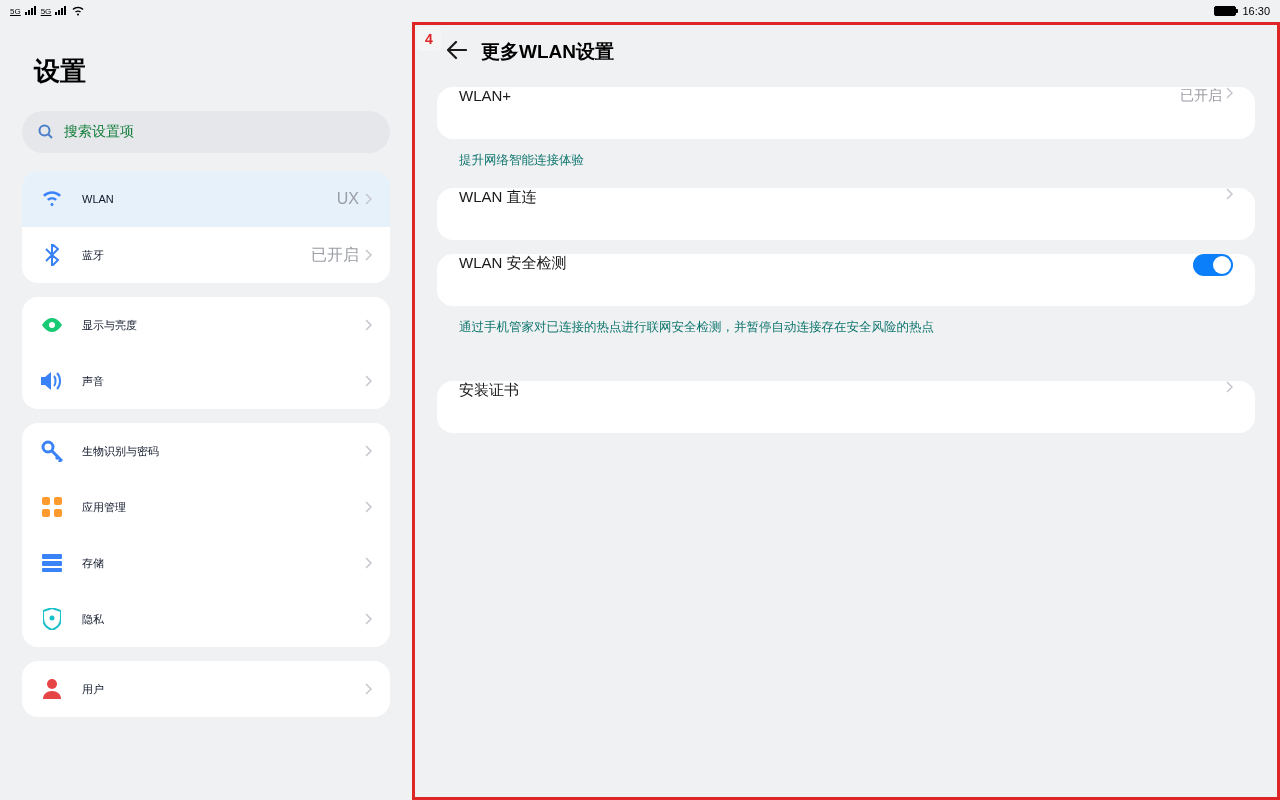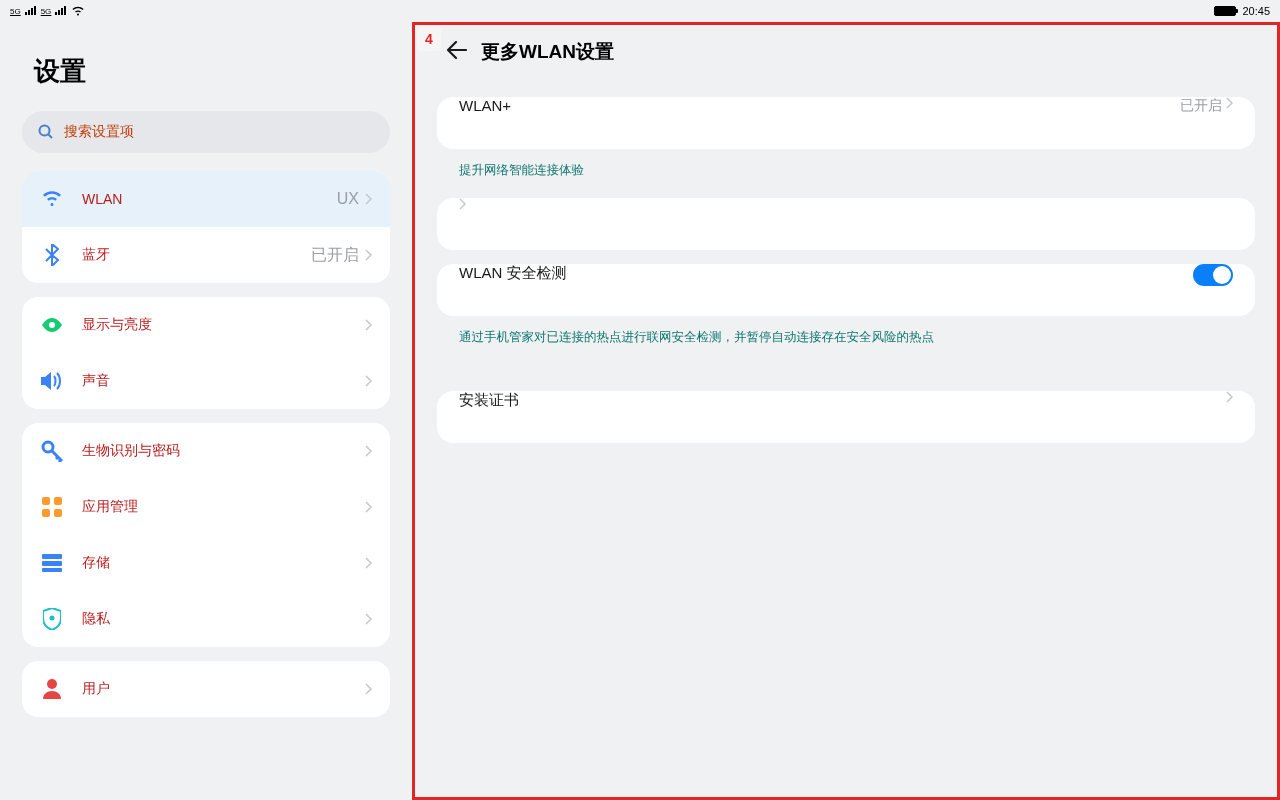--- a/index.html
+++ b/index.html
@@ -56,21 +56,21 @@
     .search-box {
       background: #e6e7ea;
       border-radius: 22px;
       height: 42px;
       display: flex;
       align-items: center;
       padding: 0 16px;
       margin-bottom: 18px;
     }
     .search-icon { margin-right: 10px; }
-    .search-placeholder { color: #c2410c; font-size: 14px; }
+    .search-placeholder { color: #15803d; font-size: 14px; }
     .menu-group {
       background: #fff;
       border-radius: 16px;
       margin-bottom: 14px;
       overflow: hidden;
     }
     .menu-item {
       height: 56px;
       display: flex;
       align-items: center;
@@ -80,22 +80,22 @@
     .menu-item.active { background: #e6f1fa; }
     .menu-icon {
       width: 24px; height: 24px;
       margin-right: 18px;
       display: flex;
       align-items: center;
       justify-content: center;
     }
     .menu-label {
       flex: 1;
-      font-size: 14px;
-      color: #b91c1c;
+      font-size: 11px;
+      color: #0f172a;
     }
     .menu-value {
       font-size: 16px;
       color: #9a9da5;
       margin-right: 6px;
     }
     .chevron { color: #c5c7cc; }
 
     .right-panel {
       flex: 1;
@@ -115,21 +115,21 @@
       display: flex;
       align-items: center;
       justify-content: center;
       border-radius: 3px;
       z-index: 10;
     }
     .detail-header {
       display: flex;
       align-items: center;
       gap: 14px;
-      margin-bottom: 32px;
+      margin-bottom: 22px;
       padding-left: 10px;
     }
     .back-btn { font-size: 20px; }
     .detail-title {
       font-size: 19px;
       font-weight: 600;
     }
     .detail-group {
       background: #fff;
       border-radius: 16px;
@@ -186,21 +186,21 @@
     <span class="signal-text">5G</span>
     <svg width="12" height="10">
         <path d="M0 9h2v-3h-2zM3 9h2v-5h-2zM6 9h2v-7h-2zM9 9h2v-9h-2z" fill="#000"></path>
       </svg>
     <svg width="14" height="10">
         <path d="M7 9.5c-.5 0-1-.5-1-1s.5-1 1-1 1 .5 1 1-.5 1-1 1zM4 5.5c1.5-1.5 4.5-1.5 6 0l-1 1c-1-1-3-1-4 0zM1.5 3c3-3 8-3 11 0l-1 1c-2.3-2.3-6.7-2.3-9 0z" fill="#000"></path>
       </svg>
   </div>
   <div class="status-right">
     <div class="battery"></div>
-    <span>20:45</span>
+    <span>16:30</span>
   </div>
 </div>
 
 <div class="app-body">
 
   <div class="left-panel">
     <div class="left-title">设置</div>
 
     <div class="search-box">
       <svg class="search-icon" width="16" height="16">
@@ -352,20 +352,21 @@
         <span class="detail-value">已开启</span>
         <svg class="chevron" width="7" height="12">
             <path d="M1 1l5 5-5 5" stroke="currentColor" stroke-width="1.5" fill="none"></path>
           </svg>
       </div>
     </div>
     <div class="section-desc">提升网络智能连接体验</div>
 
     <div class="detail-group mb14">
       <div class="detail-item">
+        <span class="detail-label">WLAN 直连</span>
         <svg class="chevron" width="7" height="12">
             <path d="M1 1l5 5-5 5" stroke="currentColor" stroke-width="1.5" fill="none"></path>
           </svg>
       </div>
     </div>
 
     <div class="detail-group">
       <div class="detail-item">
         <span class="detail-label">WLAN 安全检测</span>
         <div class="toggle"></div>

